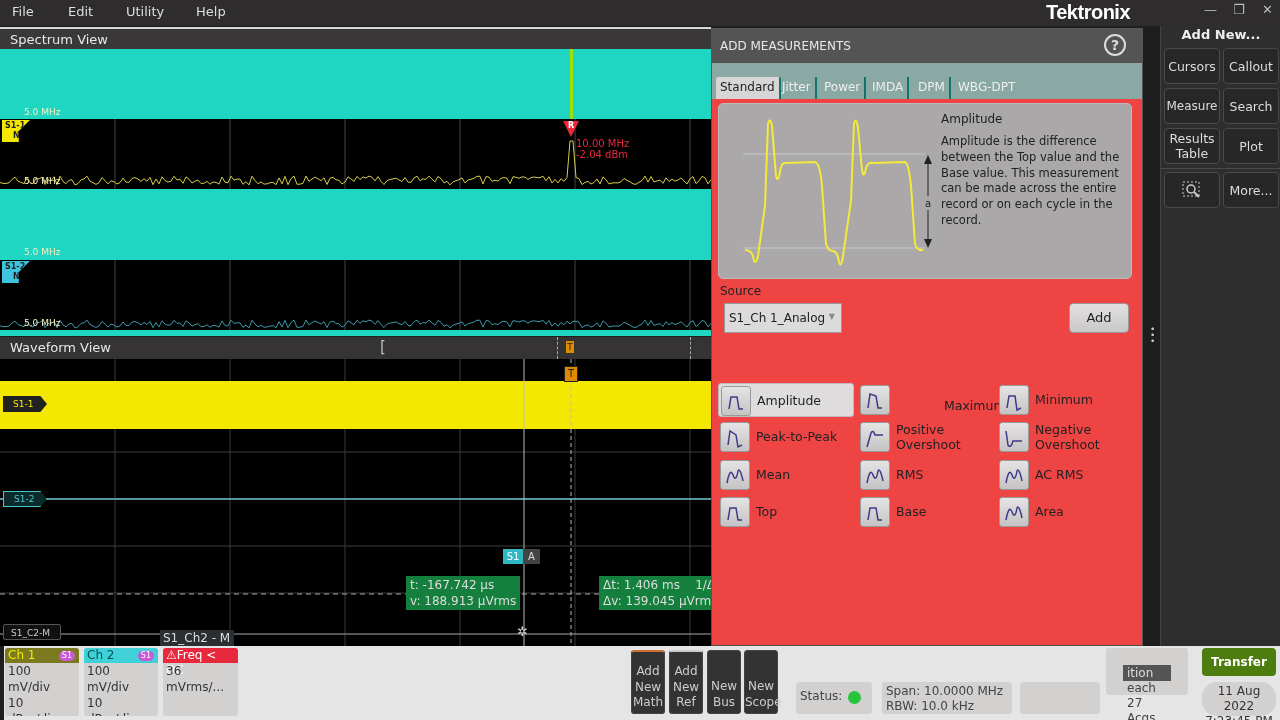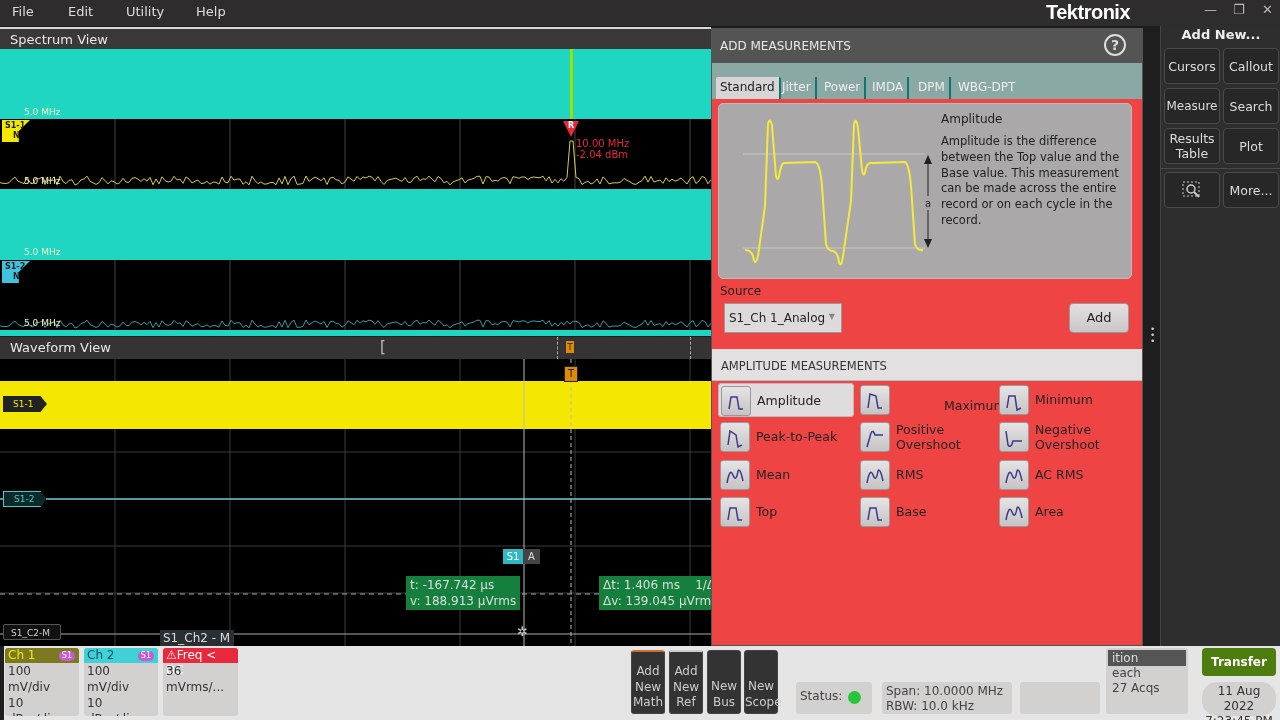--- a/index.html
+++ b/index.html
@@ -197,23 +197,20 @@
     </svg>
     <div id="info-title">Amplitude</div>
     <div id="info-desc">Amplitude is the difference between the Top value and the Base value. This measurement can be made across the entire record or on each cycle in the record.</div>
   </div>
   <span id="source-label">Source</span>
   <div id="source-select">
     <span>S1_Ch 1_Analog</span>
     <span style="position:absolute;right:6px;top:8px;font-size:8px;color:#888">▼</span>
   </div>
   <div id="add-btn">Add</div>
-  <div id="amp-head">
-    <span>AMPLITUDE MEASUREMENTS</span>
-  </div>
   <div id="meas-grid">
       <div class="meas sel" style="left: 6px; top: 354px;">
         <div class="ic">
           <svg width="22" height="22">
             <path d="M4,18 L6,6 L12,6 L14,18 L18,18" fill="none" stroke="#3c3a8a" stroke-width="1.5"></path>
           </svg>
         </div>
         <div class="lb" style="top: 9px;">
           <div>Amplitude</div>
         </div>
@@ -382,21 +379,21 @@
   <div class="addbtn" style="left:740px;padding-top:28px">New<br>Scope</div>
   <div class="stbox" style="left:792px;width:76px">
     <span style="position:relative;top:5px">Status:</span>
     <span class="abs" style="left:52px;top:9px;width:13px;height:13px;border-radius:50%;background:#26c53a"></span>
   </div>
   <div class="stbox" style="left:878px;width:130px">
     <div>Span: 10.0000 MHz</div>
     <div>RBW: 10.0 kHz</div>
   </div>
   <div class="stbox" style="left:1016px;width:80px"></div>
-  <div class="stbox" style="left:1102px;top:2px;height:66px;width:82px;padding:2px">
+  <div class="stbox" style="left:1102px;top:2px;height:47px;width:82px;padding:17px">
     <div style="background:#555;color:#ddd;padding:1px 4px;height:16px;font-size:12px">ition</div>
     <div style="padding:0 4px">each</div>
     <div style="padding:0 4px">27 Acqs</div>
   </div>
 </div>
 <div id="transfer" class="abs">Transfer</div>
 <div id="datetime" class="abs">
   <div>11 Aug 2022</div>
   <div>7:23:45 PM</div>
 </div>

